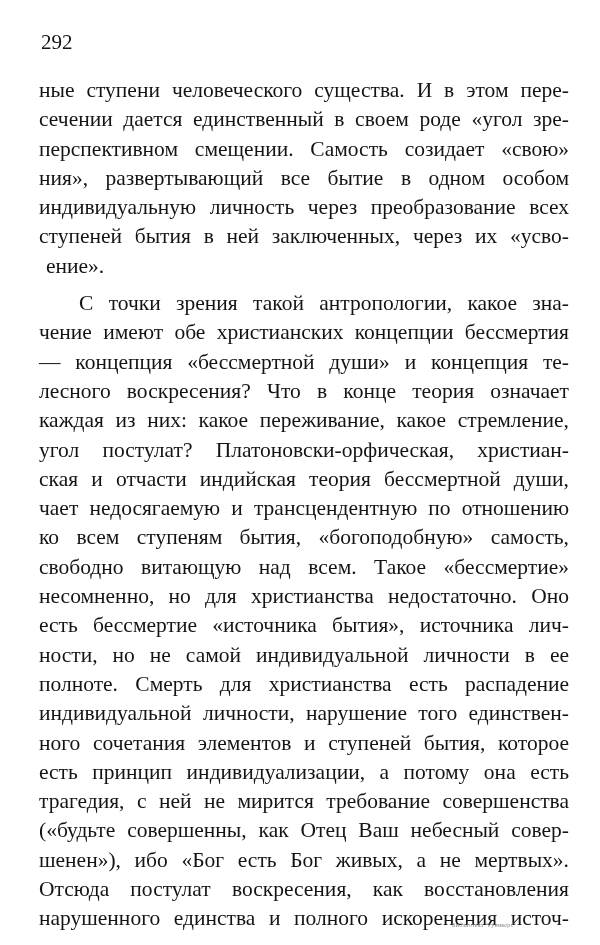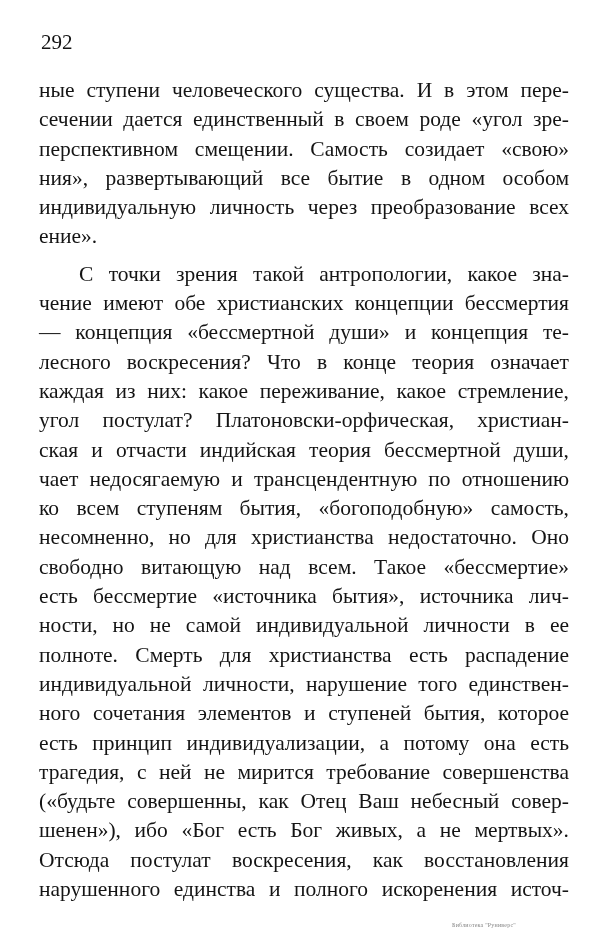--- a/index.html
+++ b/index.html
@@ -14,21 +14,21 @@
     font-size: 21px; line-height: 24px;
   }
   .body-text {
     position: absolute; left: 39px; top: 72px; width: 530px;
   }
   .line {
     display: block; height: 29.3px; line-height: 29.3px;
     font-size: 21.5px; white-space: nowrap;
     text-align: justify; text-align-last: justify;
   }
-  .line.last { text-align-last: left; }
+  .line.last { text-align-last: left; margin-left: 7px; }
   .para-gap { height: 8px; }
   .indent { padding-left: 40px; }
   .footer-mark {
     position: absolute; left: 452px; top: 918px;
     font-size: 6px; color: #888; font-family: "Liberation Serif", serif;
     letter-spacing: 0.2px;
   }
 </style>
 </head>
 <body>
@@ -36,35 +36,36 @@
 <div class="page">
   <div class="page-number">292</div>
 
   <div class="body-text">
     <div class="paragraph">
       <span class="line">ные ступени человеческого существа. И в этом пере-</span>
       <span class="line">сечении дается единственный в своем роде «угол зре-</span>
       <span class="line">перспективном смещении. Самость созидает «свою»</span>
       <span class="line">ния», развертывающий все бытие в одном особом</span>
       <span class="line">индивидуальную личность через преобразование всех</span>
+      <span class="line">ступеней бытия в ней заключенных, через их «усво-</span>
       <span class="line last">ение».</span>
     </div>
     <div class="para-gap"></div>
     <div class="paragraph">
       <span class="line indent">С точки зрения такой антропологии, какое зна-</span>
       <span class="line">чение имеют обе христианских концепции бессмертия</span>
       <span class="line">— концепция «бессмертной души» и концепция те-</span>
       <span class="line">лесного воскресения? Что в конце теория означает</span>
       <span class="line">каждая из них: какое переживание, какое стремление,</span>
       <span class="line">угол постулат? Платоновски-орфическая, христиан-</span>
       <span class="line">ская и отчасти индийская теория бессмертной души,</span>
       <span class="line">чает недосягаемую и трансцендентную по отношению</span>
       <span class="line">ко всем ступеням бытия, «богоподобную» самость,</span>
+      <span class="line">свободно витающую над всем. Такое «бессмертие»</span>
       <span class="line">несомненно, но для христианства недостаточно. Оно</span>
-      <span class="line">свободно витающую над всем. Такое «бессмертие»</span>
       <span class="line">есть бессмертие «источника бытия», источника лич-</span>
       <span class="line">ности, но не самой индивидуальной личности в ее</span>
       <span class="line">полноте. Смерть для христианства есть распадение</span>
       <span class="line">индивидуальной личности, нарушение того единствен-</span>
       <span class="line">ного сочетания элементов и ступеней бытия, которое</span>
       <span class="line">есть принцип индивидуализации, а потому она есть</span>
       <span class="line">трагедия, с ней не мирится требование совершенства</span>
       <span class="line">(«будьте совершенны, как Отец Ваш небесный совер-</span>
       <span class="line">шенен»), ибо «Бог есть Бог живых, а не мертвых».</span>
       <span class="line">Отсюда постулат воскресения, как восстановления</span>

